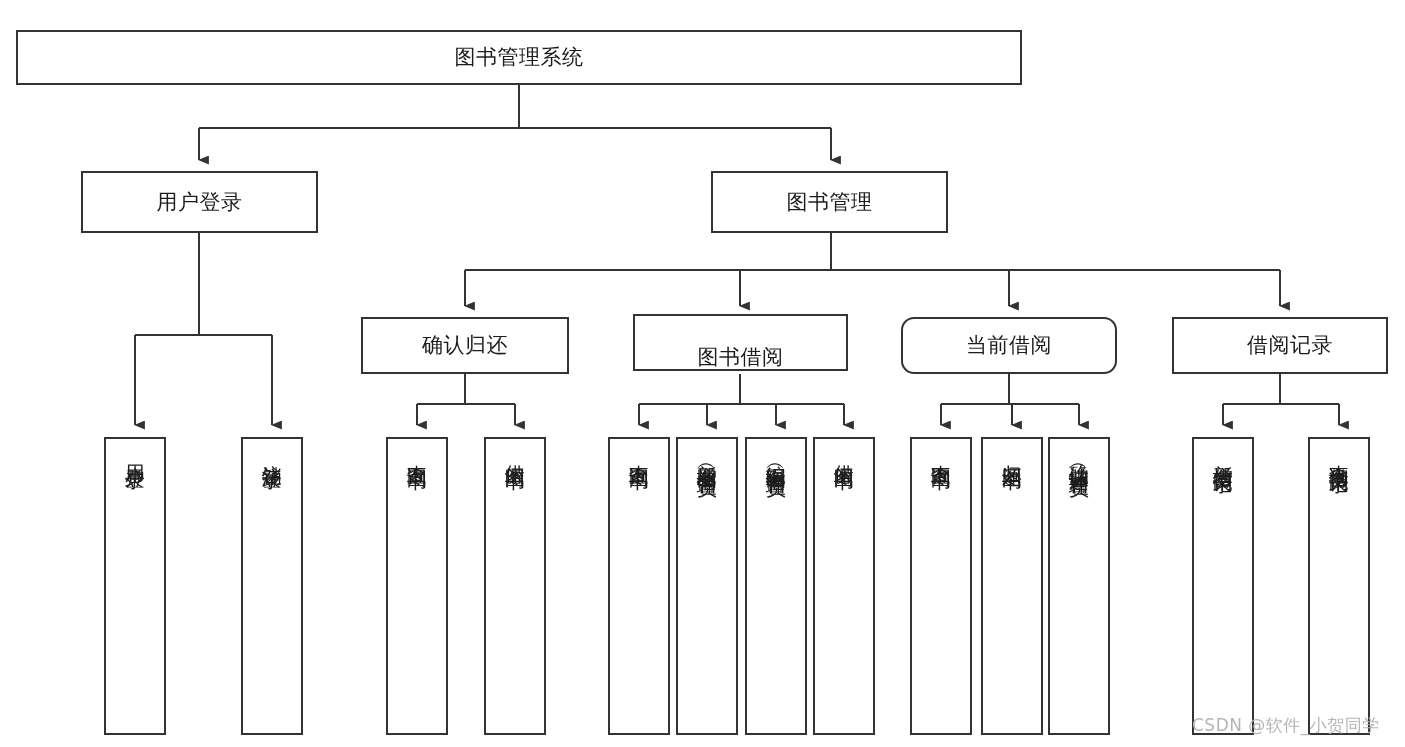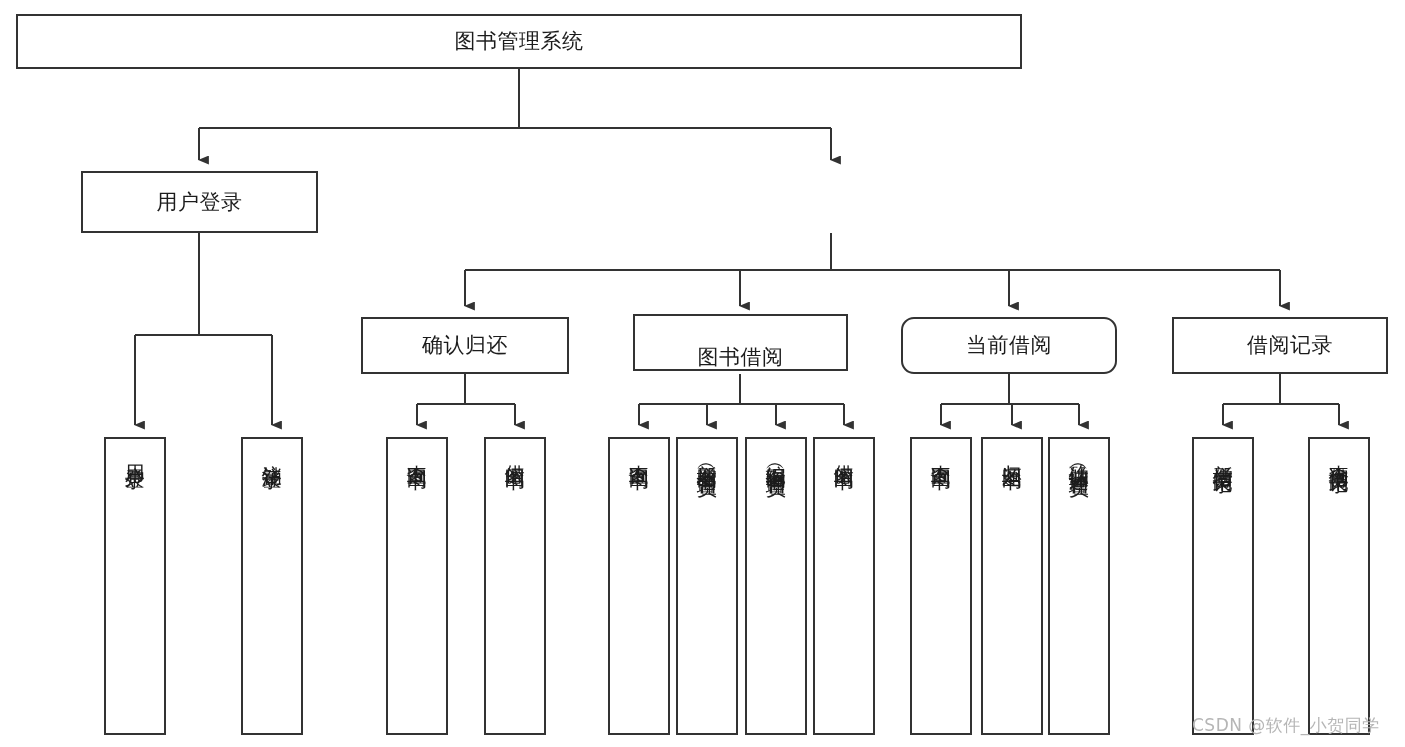--- a/index.html
+++ b/index.html
@@ -118,26 +118,29 @@
       <path d="M 1012 404 L 1012 425" marker-end="url(#arrow)"></path>
       <path d="M 1079 404 L 1079 425" marker-end="url(#arrow)"></path>
 
       <path d="M 1280 374 L 1280 404"></path>
       <path d="M 1223 404 L 1339 404"></path>
       <path d="M 1223 404 L 1223 425" marker-end="url(#arrow)"></path>
       <path d="M 1339 404 L 1339 425" marker-end="url(#arrow)"></path>
     </g>
   </svg>
 
-  <div class="node root" style="left: 16px; top: 14px; width: 1006px; height: 55px;">
+  <div class="node root" style="left: 16px; top: 30px; width: 1006px; height: 55px;">
     <span class="node-label">图书管理系统</span>
   </div>
 
   <div class="node lvl2" style="left: 81px; top: 171px; width: 237px; height: 62px;">
     <span class="node-label">用户登录</span>
+  </div>
+  <div class="node lvl2" style="left: 711px; top: 171px; width: 237px; height: 62px;">
+    <span class="node-label">图书管理</span>
   </div>
 
   <div class="node lvl3" style="left: 361px; top: 317px; width: 208px; height: 57px;">
     <span class="node-label">确认归还</span>
   </div>
   <div class="node lvl3" style="left: 633px; top: 314px; width: 215px; height: 57px; align-items: flex-end;">
     <span class="node-label">图书借阅</span>
   </div>
   <div class="node lvl3" style="left: 901px; top: 317px; width: 216px; height: 57px; border-radius: 13px;">
     <span class="node-label">当前借阅</span>

